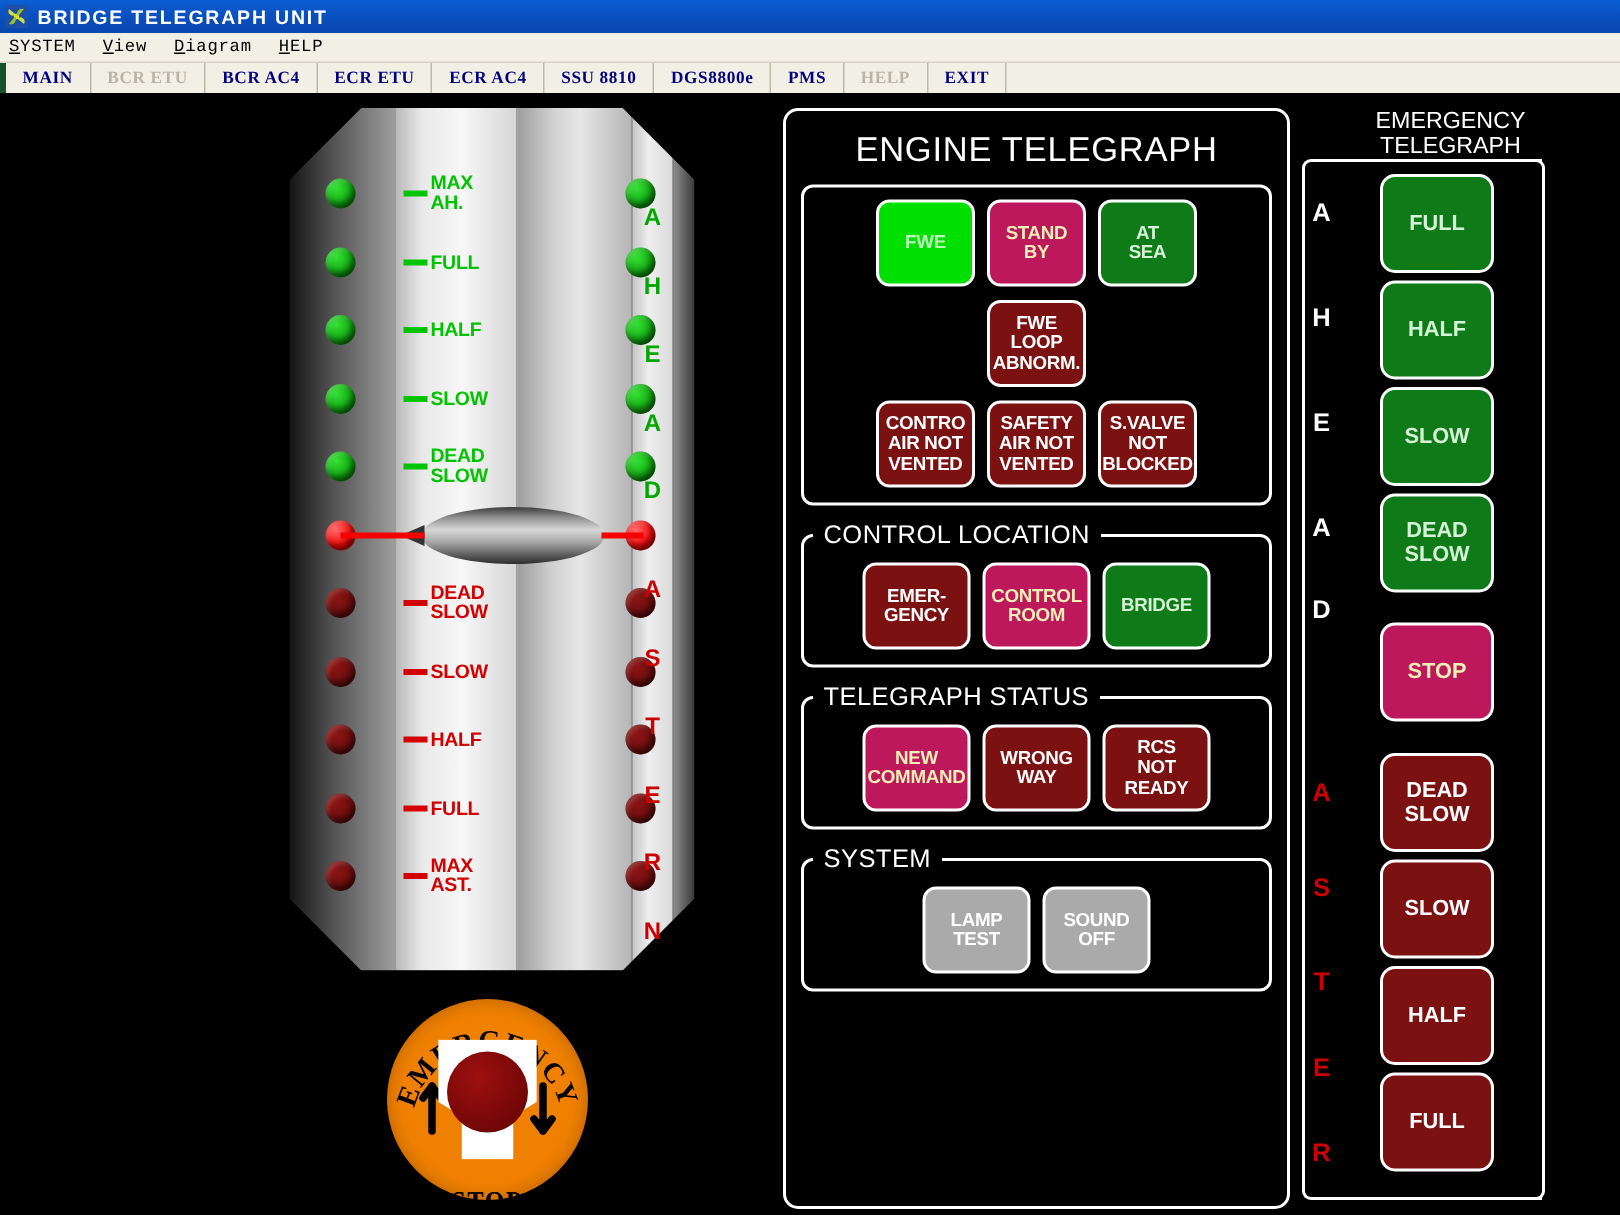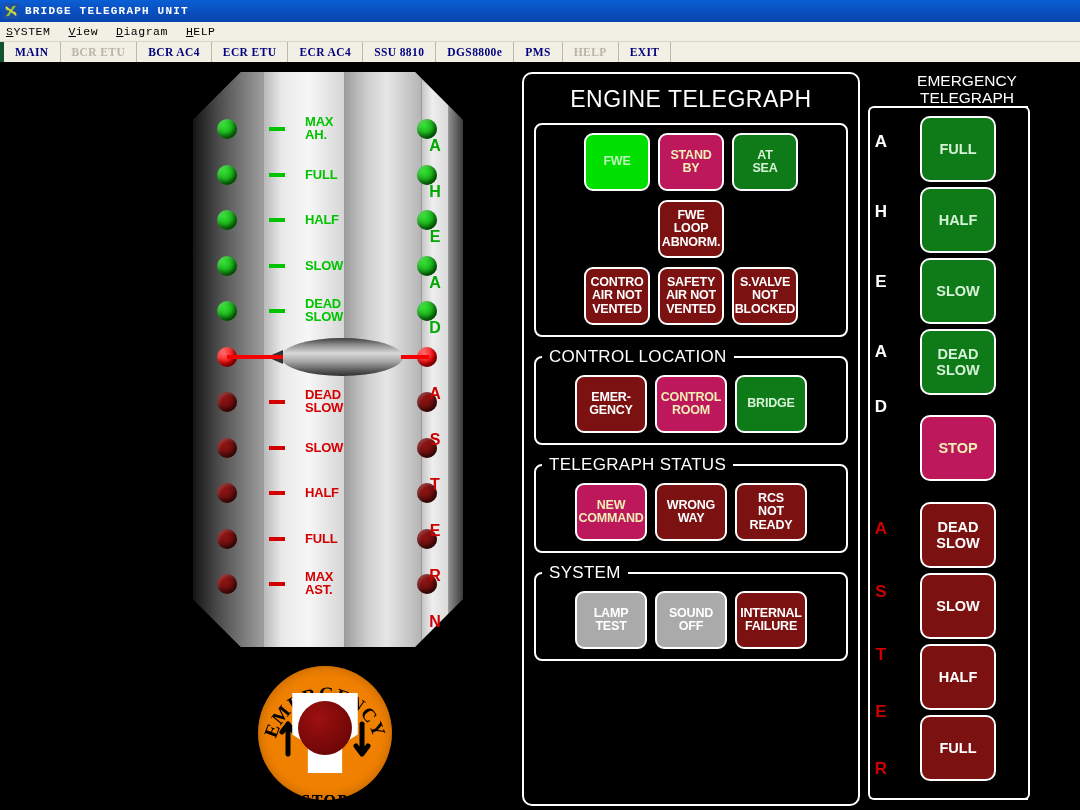--- a/index.html
+++ b/index.html
@@ -10,22 +10,22 @@
   }
 
   
   #titlebar {
     height: 22px; width: 100%;
     background: linear-gradient(to bottom, #0a5fd4 0%, #0a4fc0 50%, #0846ad 100%);
     display: flex; align-items: center; gap: 6px; padding-left: 3px;
   }
   #app-icon { width: 16px; height: 16px; flex: 0 0 16px; }
   #title-text {
-    color: #fff; font-family: Liberation Mono, monospace;
-    font-weight: bold; font-size: 11px; letter-spacing: 1.2px;
+    color: #fff; font-family: Liberation Sans, sans-serif;
+    font-weight: bold; font-size: 13px; letter-spacing: 1.2px;
   }
 
   
   #menubar {
     height: 20px; width: 100%; background: #f2efe4;
     display: flex; align-items: center; padding-left: 6px; gap: 18px;
     border-bottom: 1px solid #d8d4c4;
   }
   .menu-item {
     font-family: "Liberation Mono", monospace;
@@ -98,21 +98,20 @@
   }
   .led.green-on  { background: radial-gradient(circle at 36% 32%, #35e135, #0a9b0a 70%, #046004); }
   .led.red-on    { background: radial-gradient(circle at 36% 32%, #ff6a6a, #f40000 60%, #b40000); }
   .led.red-off   { background: radial-gradient(circle at 36% 32%, #8d1414, #6b0d0d 65%, #3d0505); }
 
   .scale-label {
     position: absolute; left: 22px;
     font-size: 13px; font-weight: bold; line-height: 13px;
     font-family: "Liberation Sans", sans-serif; letter-spacing: -.2px;
     white-space: pre-line;
-    margin-left: 18px;
   }
   .scale-label.ahead { color: #00c400; }
   .scale-label.astern{ color: #d40000; }
   .tick {
     position: absolute; left: 2px; width: 16px; height: 4px;
   }
   .tick.ahead  { background: #00c400; }
   .tick.astern { background: #d40000; }
 
   .vletter {
@@ -401,22 +400,20 @@
 READY</div>
           </div>
         </fieldset>
         <fieldset class="grp">
           <legend>SYSTEM</legend>
           <div class="btn-row">
             <div class="lamp c-grey w72">LAMP
 TEST</div>
             <div class="lamp c-grey w72">SOUND
 OFF</div>
-            <div class="lamp c-red-dark w72">INTERNAL
-FAILURE</div>
           </div>
         </fieldset>
       </div>
   </div>
 
   <div id="etg">
     <div id="etg-title">EMERGENCY
 TELEGRAPH</div>
     <div id="etg-bracket"></div>
     <div id="etg-bracket2"></div>

